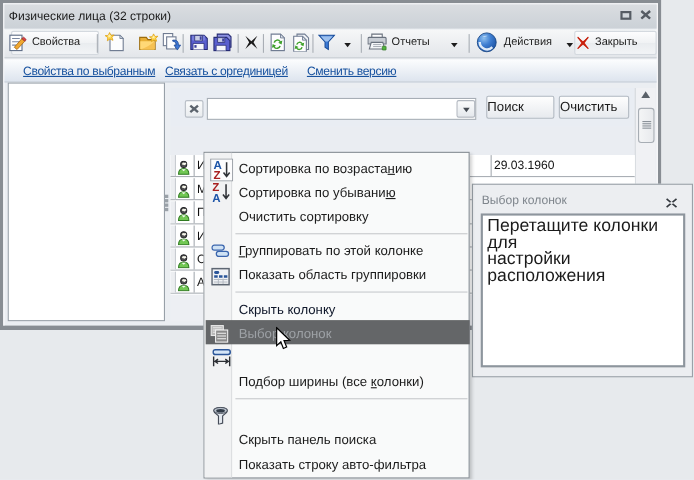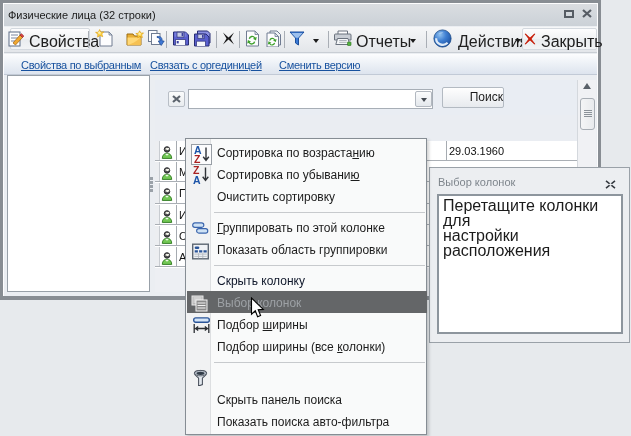--- a/index.html
+++ b/index.html
@@ -8,36 +8,36 @@
 
 #win{left:0;top:0;width:601px;height:300px;background:#888d93;}
 #winin{left:3px;top:3px;width:595px;height:293px;background:#ebeef2;border:1px solid #fdfdfe;border-bottom:none;}
 #title{left:4px;top:4px;width:593px;height:22px;background:linear-gradient(#dadde1,#cbd1d7);color:#1b1b1b;}
 #title span{position:absolute;left:4px;top:5px;font-size:11px;}
 #btnmax{left:564px;top:10px;width:10px;height:8px;border:2px solid #565c64;}
 #btnclose{left:582px;top:9px;width:10px;height:9px;}
 
 #toolbar{left:4px;top:27px;width:593px;height:26px;background:linear-gradient(#f6f7f8,#e3e6ea);border-bottom:1px solid #c9ced4;}
 .tsep{position:absolute;top:4px;width:1px;height:17px;background:#a9aeb5;}
-.tbtxt{position:absolute;top:6px;font-size:16px;color:#202020;}
+.tbtxt{position:absolute;top:6px;font-size:10px;color:#202020;}
 .darr{position:absolute;width:0;height:0;border-left:3.5px solid transparent;border-right:3.5px solid transparent;border-top:4px solid #1c1c1c;top:12px;}
 
 #links{left:4px;top:54px;width:593px;height:21px;background:linear-gradient(#fcfdfe,#dde4ee);border-bottom:1px solid #c2cad6;}
 #links a{position:absolute;top:5px;color:#17519e;text-decoration:underline;font-size:11px;letter-spacing:-0.3px;}
 
 #tree{left:7px;top:75px;width:143px;height:217px;background:#fff;border:1px solid #98a0a8;}
 #split{left:150px;top:176px;width:4px;height:16px;}
 #split i{display:block;width:3px;height:3px;background:#9aa1a8;margin:1px 0;}
 
 #gridc{left:155px;top:80px;width:441px;height:212px;background:#eaedf2;}
 #searchrow{left:0px;top:0px;width:422px;height:35px;background:#e9edf3;}
 #xbtn{left:13px;top:11px;width:17px;height:16px;background:linear-gradient(#fbfcfc,#e9ecef);border:1px solid #b8bec6;border-radius:2px;}
 #combo{left:33px;top:9px;width:245px;height:20px;background:#fff;border:1px solid #a7aeb6;}
 #comboarr{left:226px;top:1px;width:17px;height:16px;background:linear-gradient(#fbfcfd,#e4e8ec);border:1px solid #b2b8c0;border-radius:2px;}
-.btn{position:absolute;top:7px;height:21px;background:linear-gradient(#fefefe,#e7eaee);border:1px solid #b3bac2;border-radius:2px;text-align:right;font-size:12px;color:#1b1b1b;line-height:19px;}
+.btn{position:absolute;top:7px;height:21px;background:linear-gradient(#fefefe,#e7eaee);border:1px solid #b3bac2;border-radius:2px;text-align:left;font-size:12px;color:#1b1b1b;line-height:19px;}
 #bpoisk{left:287px;width:62px;}
 #bclear{left:353px;width:64px;}
 
 #vscroll{left:422px;top:0px;width:19px;height:212px;background:#f0f1f4;border-left:1px solid #d4d8dd;}
 #sbarr{left:5px;top:3px;width:0;height:0;border-left:4.5px solid transparent;border-right:4.5px solid transparent;border-bottom:6px solid #5a6169;}
 #sbthumb{left:2px;top:18px;width:15px;height:32px;background:linear-gradient(90deg,#f4f5f6,#e8eaed);border:1px solid #a7adb4;border-radius:3px;}
 #sbgrip{left:3px;top:11px;width:8px;}
 #sbgrip i{display:block;height:1px;background:#8b9299;margin-bottom:1px;}
 
 #ghead{left:0px;top:39px;width:422px;height:22px;background:linear-gradient(#f5f6f8,#e2e5e9);border-top:1px solid #cdd2d7;border-bottom:1px solid #989da3;}
@@ -211,20 +211,21 @@
     <svg width="15" height="14" viewBox="0 0 15 14">
         <path d="M4 4 L11 10 M11 4 L4 10" stroke="#5c646d" stroke-width="2.2"></path>
       </svg>
   </div>
   <div class="abs" id="combo">
       <div class="abs" id="comboarr">
         <span class="darr" style="left:4.5px;top:6px;border-top-color:#444a52"></span>
       </div>
     </div>
   <div class="btn" id="bpoisk">Поиск</div>
+  <div class="btn" id="bclear">Очистить</div>
   <div class="abs" id="vscroll">
     <span class="abs" id="sbarr"></span>
     <div class="abs" id="sbthumb">
         <span class="abs" id="sbgrip">
           <i></i>
           <i></i>
           <i></i>
           <i></i>
         </span>
       </div>
@@ -377,37 +378,36 @@
           <rect x="5" y="5" width="11" height="11" fill="#8a8a8a" stroke="#f2f2f2"></rect>
           <path d="M6.5 8h8M6.5 10.5h8M6.5 13h8" stroke="#f2f2f2" stroke-width="1"></path>
         </svg>
         <span class="t" style="color:#9da1a5">Выбор колонок</span>
       </div>
       <div class="mi" style="top:175px">
         <svg class="mic" width="17" height="17" viewBox="0 0 17 17" style="left:6px;top:3px">
           <rect x="0.7" y="0.9" width="15.6" height="4.4" rx="2" fill="#d4e5f7" stroke="#2a5599" stroke-width="1.4"></rect>
           <path d="M1.2 7 v9 M15.8 7 v9 M2.5 11.5 h12 M6 11.5 l-3.4 0 2.6-2 m-2.6 2 l2.6 2 M11 11.5 l3.4 0 -2.6-2 m2.6 2 l-2.6 2" stroke="#2b2e33" stroke-width="1.3" fill="none"></path>
         </svg>
-        <span class="t" style="color:#1c1c1c">Подбор <u>ш</u>ирины</span>
       </div>
       <div class="mi" style="top:197px">
         <span class="t" style="color:#1c1c1c">Подбор ширины (все <u>к</u>олонки)</span>
       </div>
       <div class="msep" style="top:223px"></div>
       <div class="mi" style="top:228px">
         <svg class="mic" width="17" height="18" viewBox="0 0 17 18" style="left:5px;top:2px">
           <path d="M2 4.5 q0-3 6.5-3 t6.5 3 q0 2 -3.5 4.2 l-1 1 v6.8 l-4 1.5 v-8.3 l-1 -1 q-3.5 -2.2 -3.5 -4.2 z" fill="#e3e8ee" stroke="#454c58" stroke-width="1.1"></path>
           <ellipse cx="8.5" cy="4.4" rx="6.4" ry="2.9" fill="#b8c0ca" stroke="#454c58" stroke-width="0.8"></ellipse>
           <ellipse cx="8.5" cy="4.6" rx="4.2" ry="1.7" fill="#313b47"></ellipse>
         </svg>
       </div>
       <div class="mi" style="top:250px">
         <span class="t" style="color:#1c1c1c">Скрыть панель поиска</span>
       </div>
       <div class="mi" style="top:272px">
-        <span class="t" style="color:#1c1c1c">Показать поиска авто-фильтра</span>
+        <span class="t" style="color:#1c1c1c">Показать строку авто-фильтра</span>
       </div>
     </div>
 
   <svg class="abs" style="left:64px;top:158px" width="15" height="22" viewBox="0 0 15 22">
     <path d="M1.5 1 L1.5 17.2 L5.3 13.8 L7.6 19.8 L10.6 18.5 L8.2 12.7 L13.3 12.4 Z" fill="#fff" stroke="#000" stroke-width="1.1"></path>
   </svg>
 </div>
 
 </body></html>

